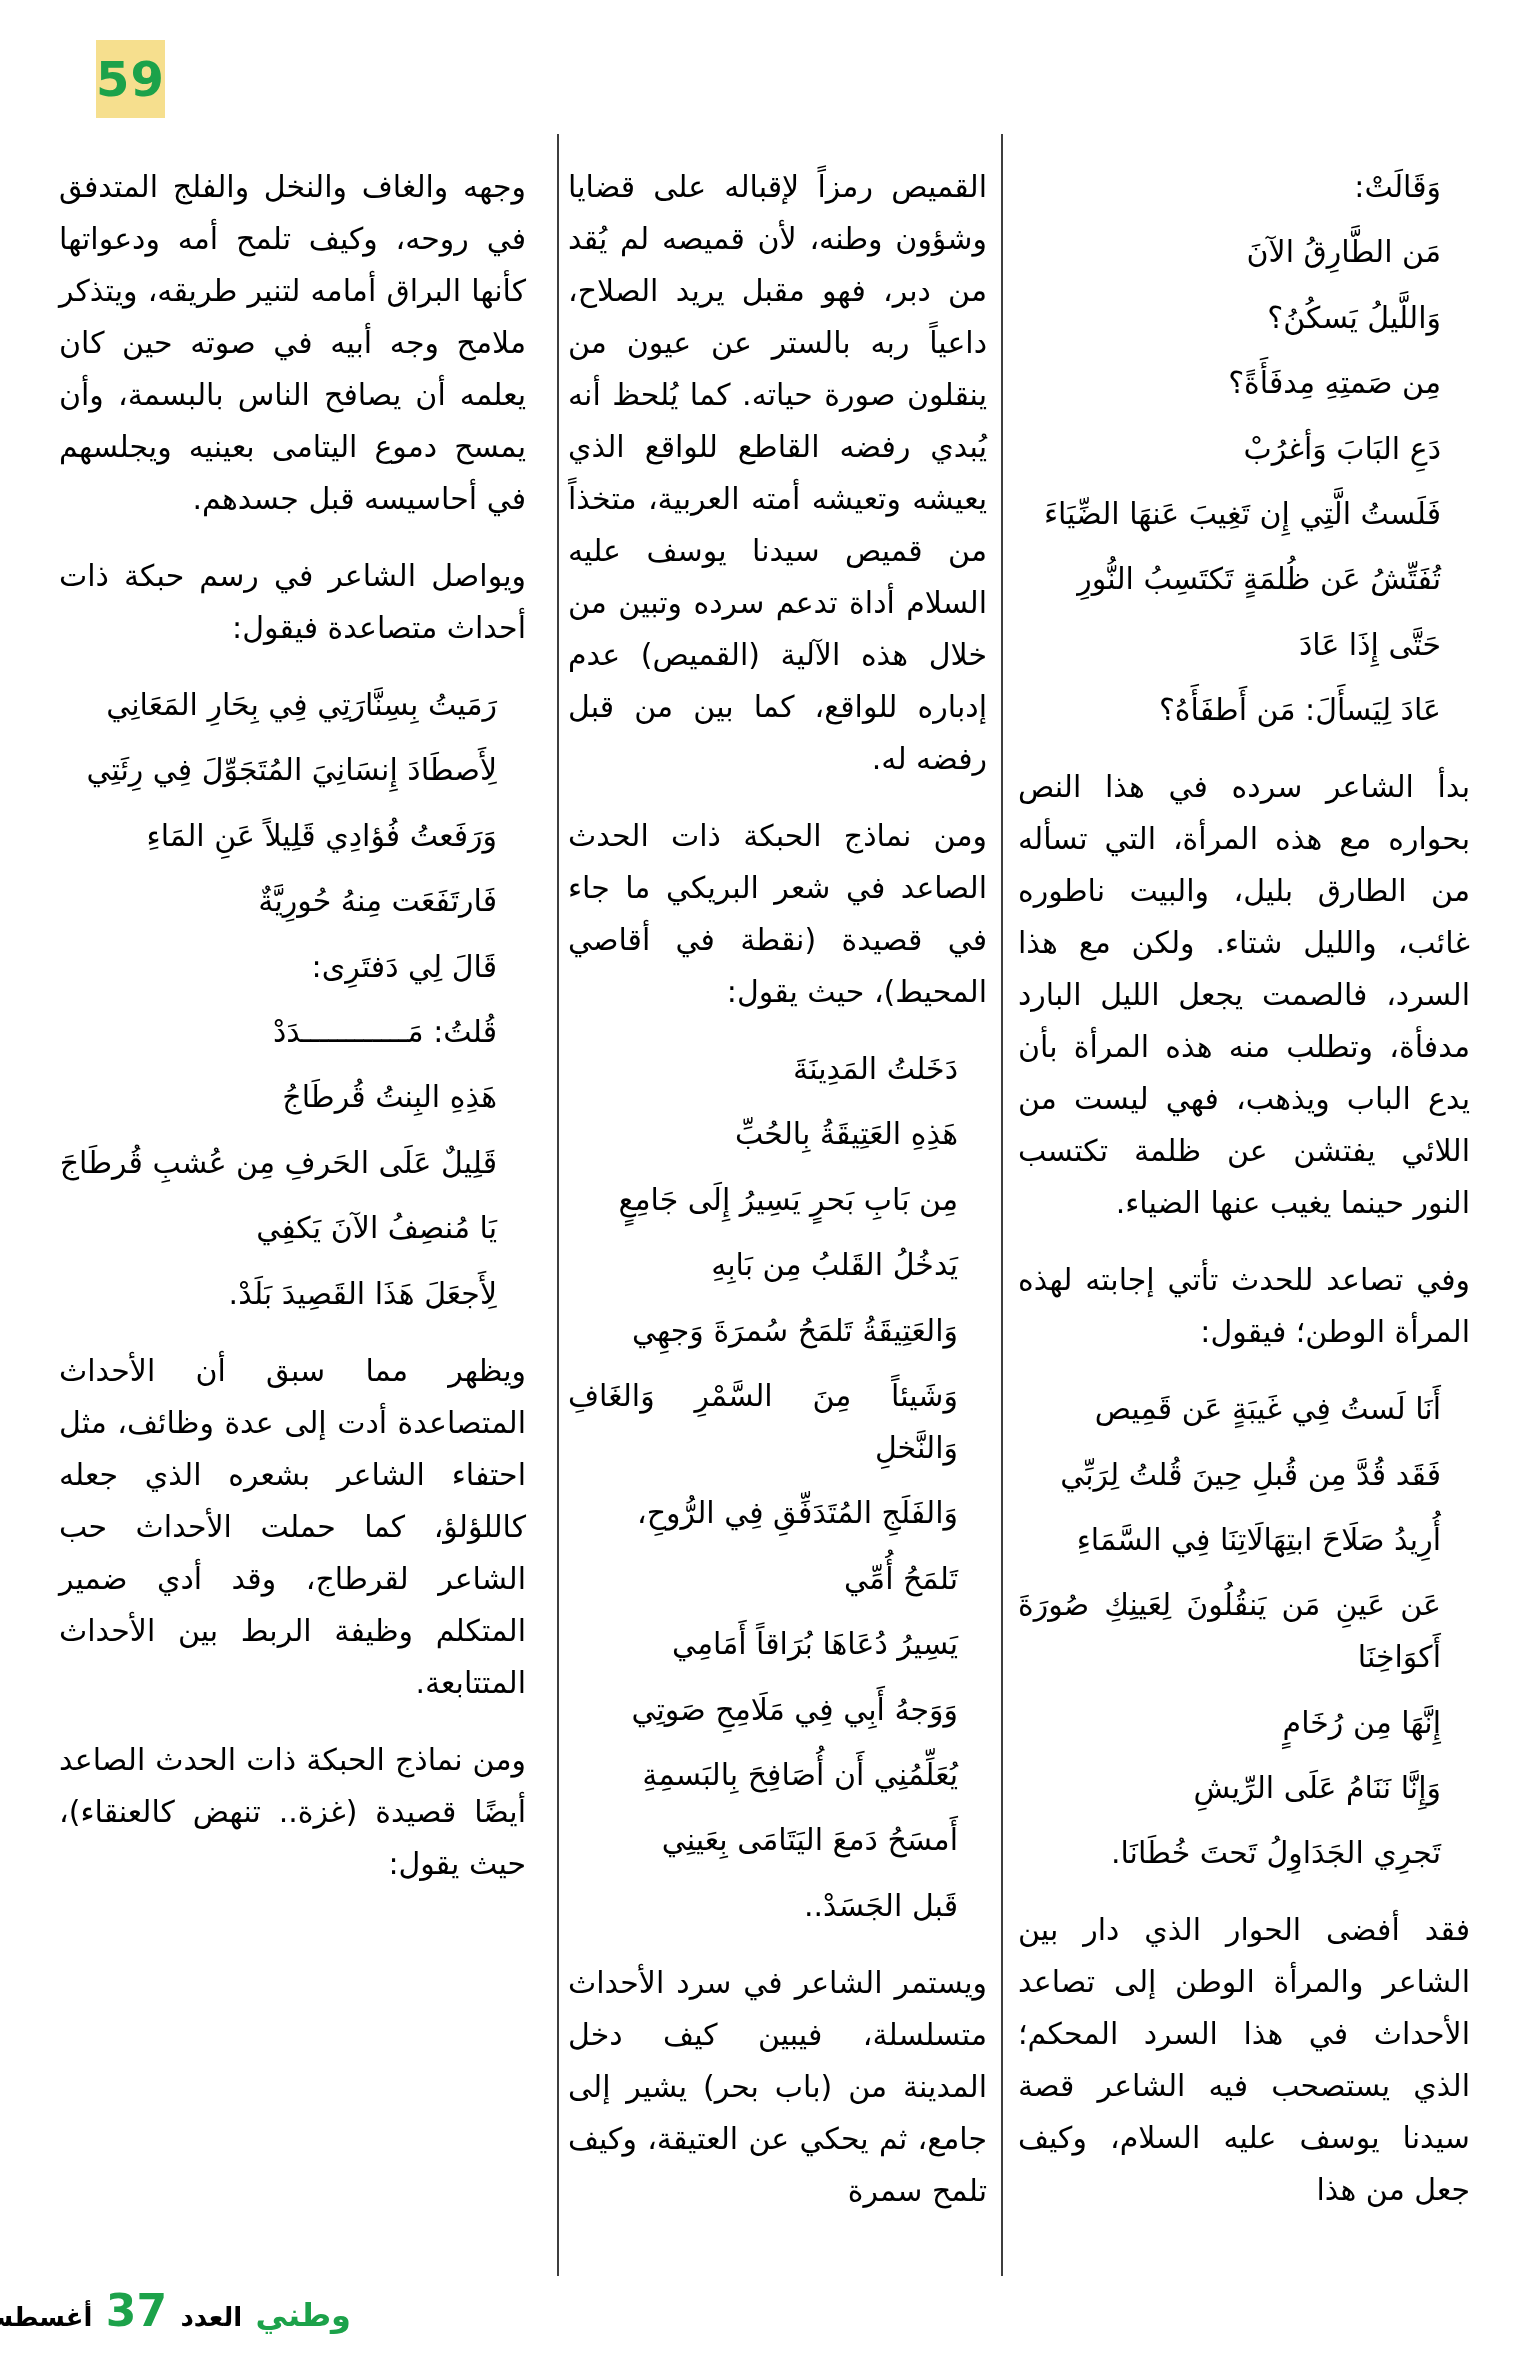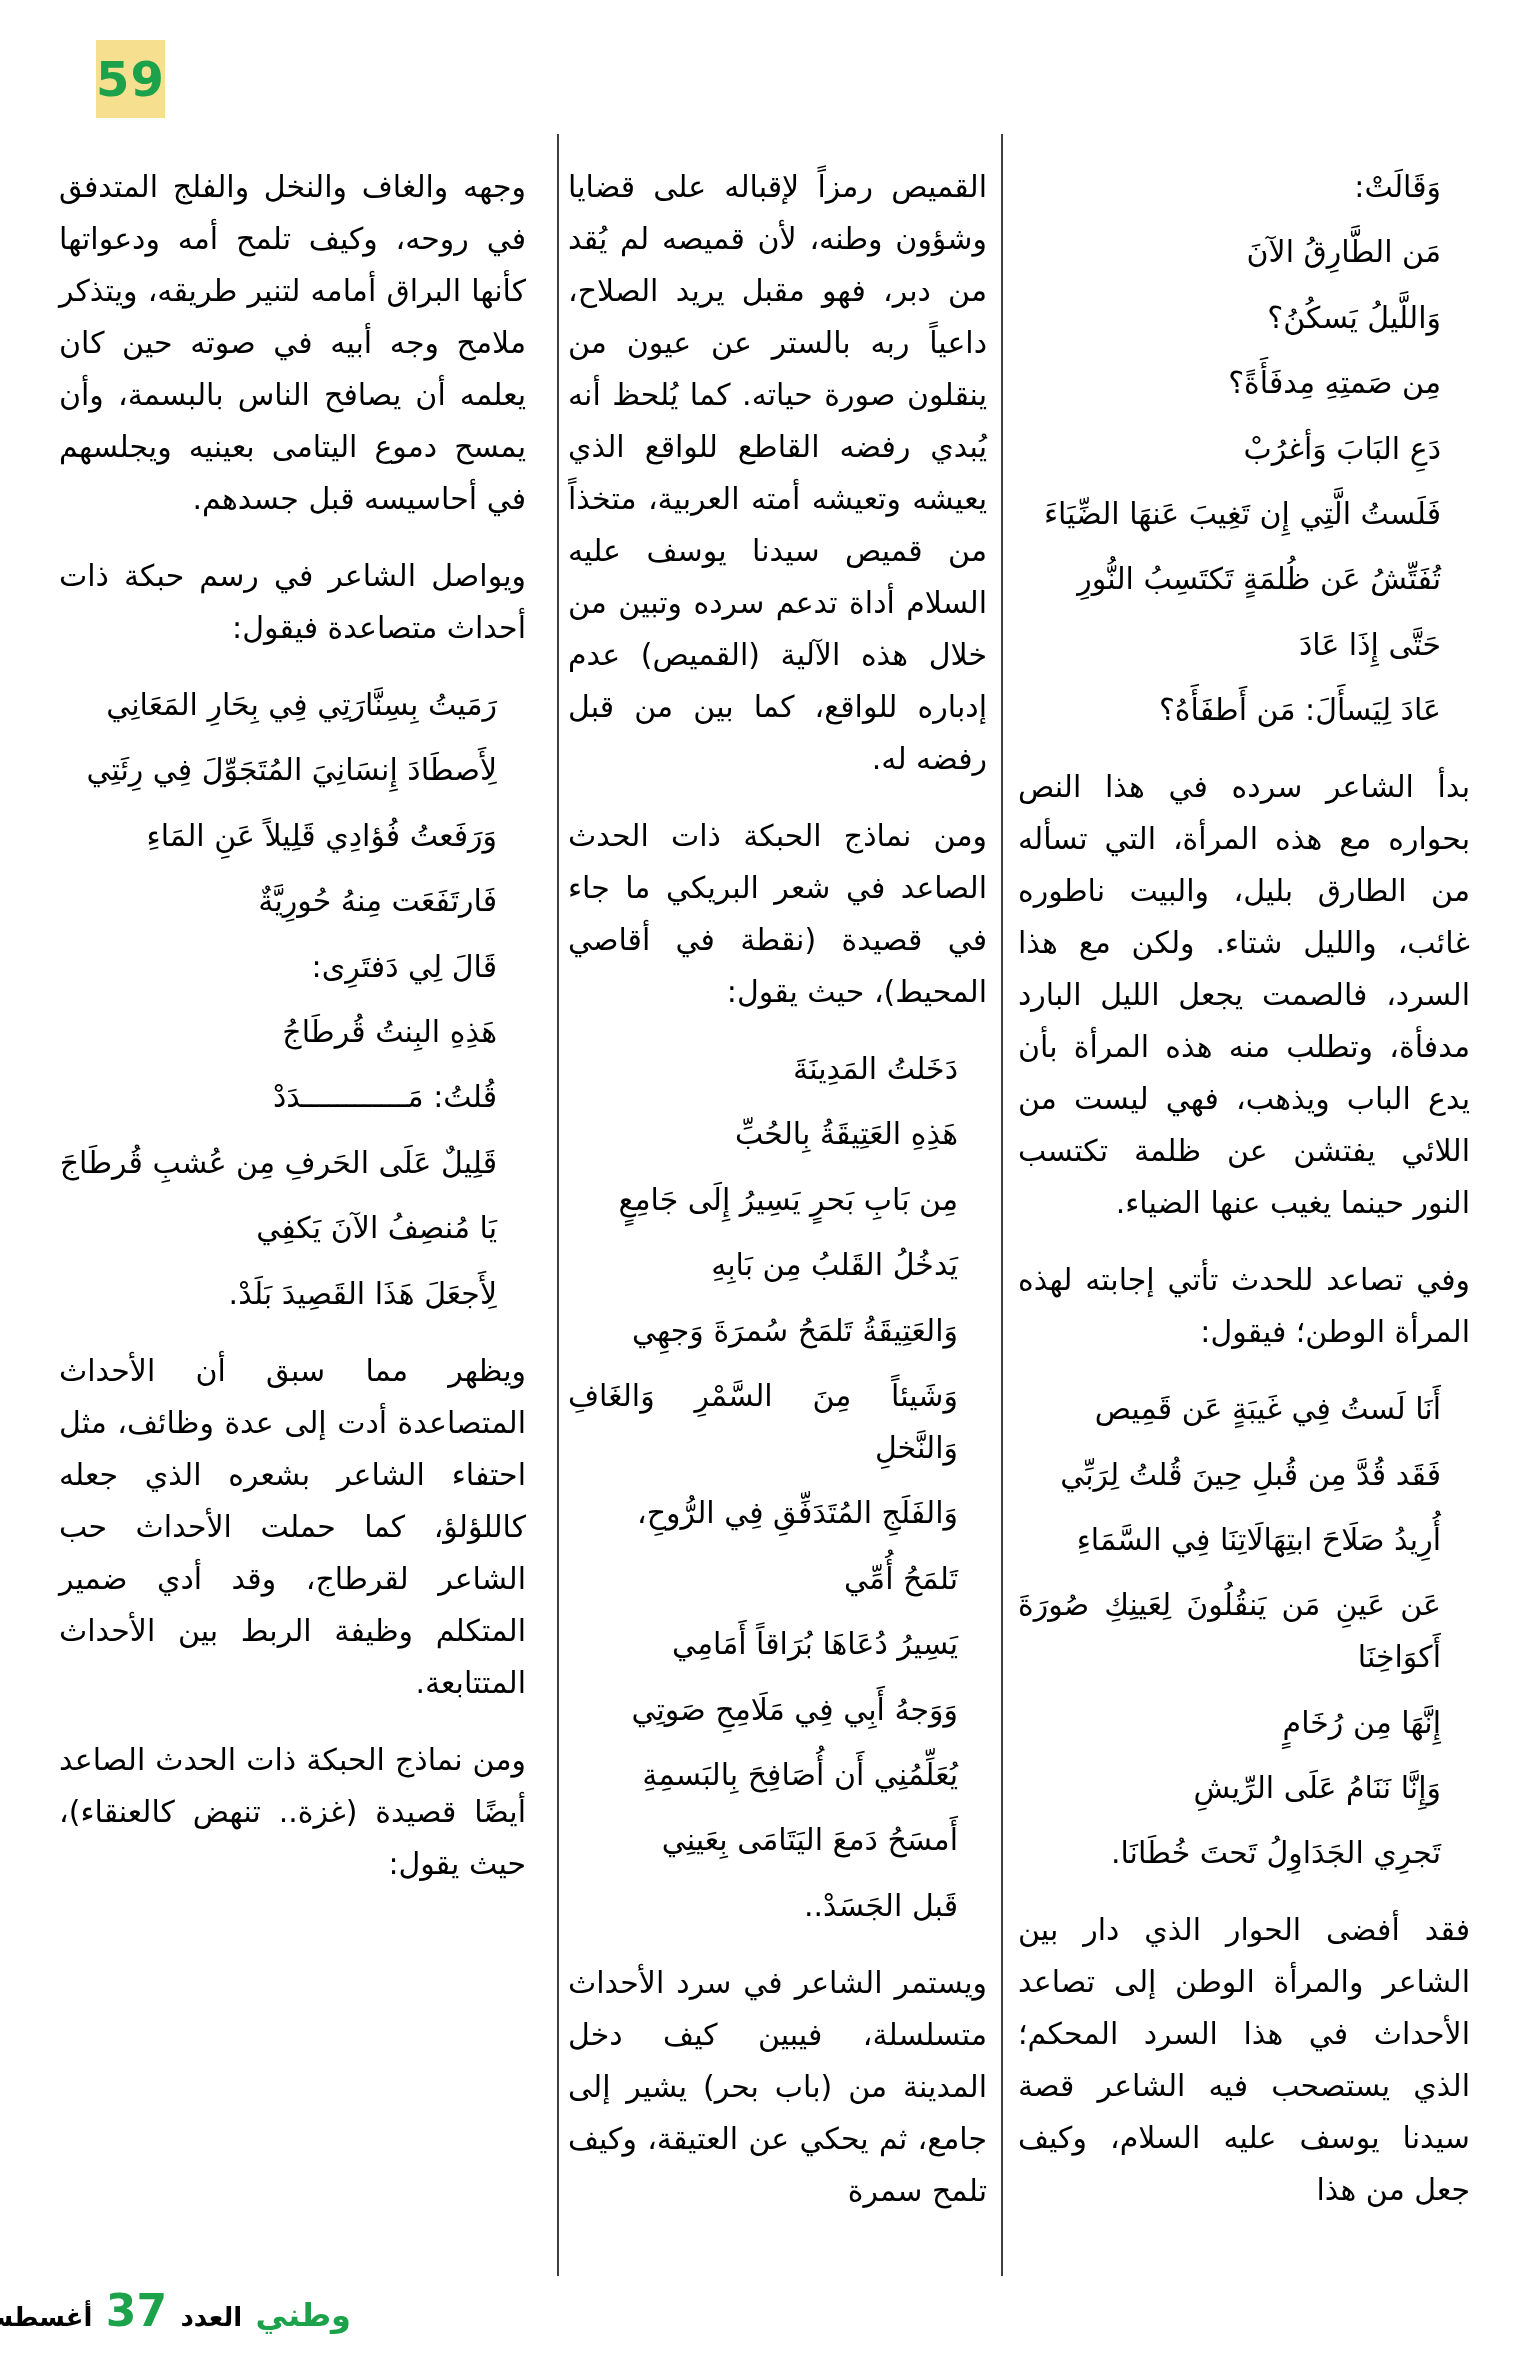--- a/index.html
+++ b/index.html
@@ -120,22 +120,22 @@
     </div>
   <div class="col col-left" id="col-left">
       <div class="block prose">وجهه والغاف والنخل والفلج المتدفق في روحه، وكيف تلمح أمه ودعواتها كأنها البراق أمامه لتنير طريقه، ويتذكر ملامح وجه أبيه في صوته حين كان يعلمه أن يصافح الناس بالبسمة، وأن يمسح دموع اليتامى بعينيه ويجلسهم في أحاسيسه قبل جسدهم.</div>
       <div class="block prose">ويواصل الشاعر في رسم حبكة ذات أحداث متصاعدة فيقول:</div>
       <div class="block poem">
         <div class="poem-line">رَمَيتُ بِسِنَّارَتِي فِي بِحَارِ المَعَانِي</div>
         <div class="poem-line">لِأَصطَادَ إِنسَانِيَ المُتَجَوِّلَ فِي رِئَتِي</div>
         <div class="poem-line">وَرَفَعتُ فُؤادِي قَلِيلاً عَنِ المَاءِ</div>
         <div class="poem-line">فَارتَفَعَت مِنهُ حُورِيَّةٌ</div>
         <div class="poem-line">قَالَ لِي دَفتَرِى:</div>
+        <div class="poem-line">قُلتُ: مَــــــــــــدَدْ</div>
         <div class="poem-line">هَذِهِ البِنتُ قُرطَاجُ</div>
-        <div class="poem-line">قُلتُ: مَــــــــــــدَدْ</div>
         <div class="poem-line">قَلِيلٌ عَلَى الحَرفِ مِن عُشبِ قُرطَاجَ</div>
         <div class="poem-line">يَا مُنصِفُ الآنَ يَكفِي</div>
         <div class="poem-line">لِأَجعَلَ هَذَا القَصِيدَ بَلَدْ.</div>
       </div>
       <div class="block prose">ويظهر مما سبق أن الأحداث المتصاعدة أدت إلى عدة وظائف، مثل احتفاء الشاعر بشعره الذي جعله كاللؤلؤ، كما حملت الأحداث حب الشاعر لقرطاج، وقد أدي ضمير المتكلم وظيفة الربط بين الأحداث المتتابعة.</div>
       <div class="block prose">ومن نماذج الحبكة ذات الحدث الصاعد أيضًا قصيدة (غزة.. تنهض كالعنقاء)، حيث يقول:</div>
     </div>
 
   <div class="footer">
     <span class="f-mag">وطني</span>

